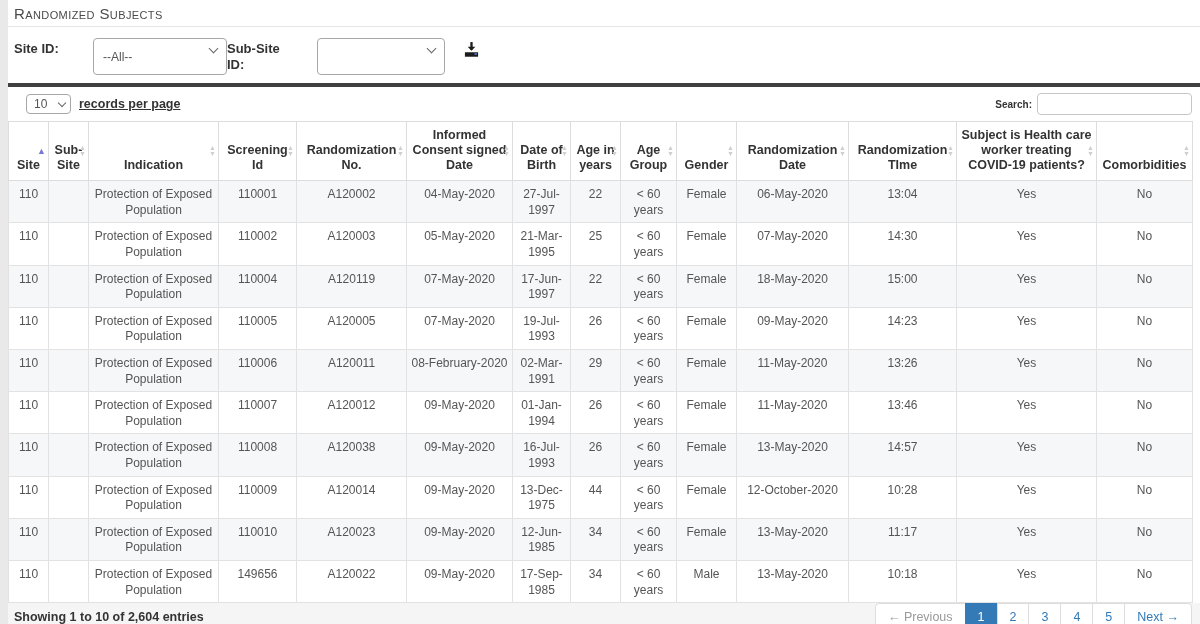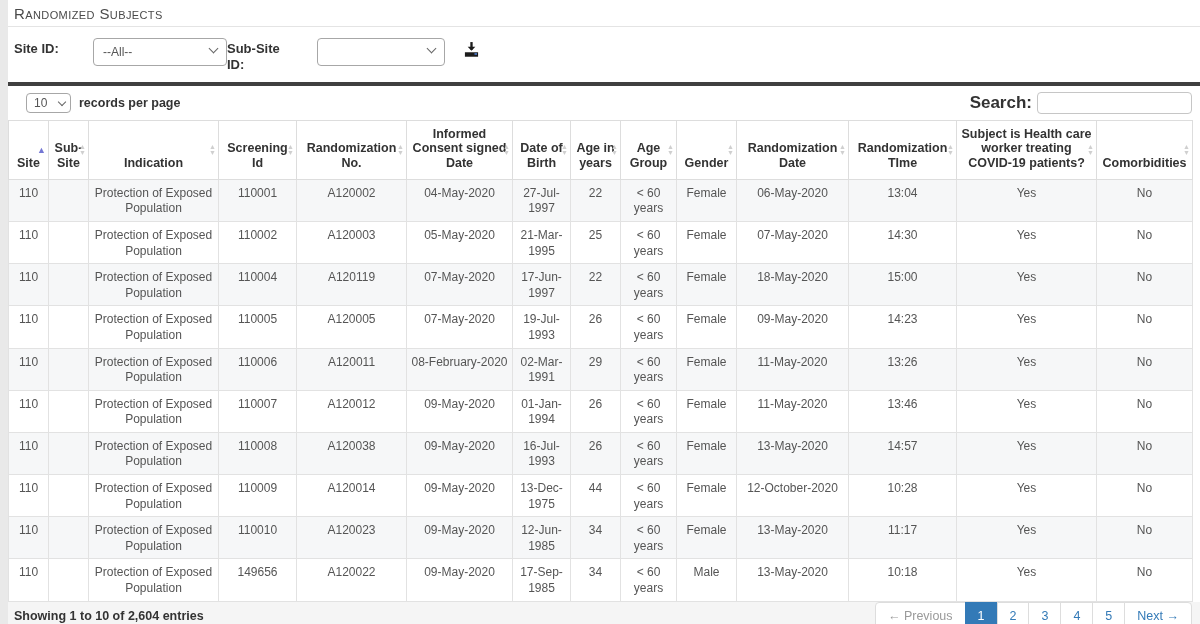--- a/index.html
+++ b/index.html
@@ -7,32 +7,32 @@
   body { background: #e9e9e9; font-family: "Liberation Sans", sans-serif; color: #333; }
   .panel { position: absolute; left: 8px; top: 0; width: 1192px; height: 624px; background: #fff; display: flex; flex-direction: column; }
 
   .title-bar { padding: 5px 8px 4px 6px; border-bottom: 1px solid #e4e4e4; }
   .title-bar h1 { font-size: 15px; font-weight: 400; color: #4a4a4a; font-variant-caps: small-caps; letter-spacing: .4px; }
 
   .filters { display: flex; align-items: flex-start; padding: 11px 8px 8px 6px; border-bottom: 4px solid #404040; }
   .flabel { font-weight: bold; font-size: 13px; color: #333; line-height: 1.25; padding-top: 3px; }
   .flabel.site { width: 79px; }
   .flabel.subsite { width: 62px; }
-  .select-box { position: relative; display: inline-flex; align-items: center; height: 28px; border: 1px solid #a7a7a7; border-radius: 4px; background: #fff; font-size: 12px; color: #555; padding: 0 22px 0 9px; cursor: pointer; }
+  .select-box { position: relative; display: inline-flex; align-items: center; height: 37px; border: 1px solid #a7a7a7; border-radius: 4px; background: #fff; font-size: 12px; color: #555; padding: 0 22px 0 9px; cursor: pointer; }
   .select-box.site-sel { width: 134px; }
   .select-box.subsite-sel { width: 128px; margin-left: 28px; }
   .chev { position: absolute; right: 9px; top: 6px; width: 7px; height: 7px; border-right: 1.5px solid #666; border-bottom: 1.5px solid #666; transform: rotate(45deg); }
   .dl-btn { margin-left: 18px; margin-top: 3px; background: none; border: none; cursor: pointer; line-height: 0; }
 
   .length-row { display: flex; align-items: center; padding: 6px 8px 6px 18px; }
   .select-box.len-sel { width: 45px; height: 20px; padding: 0 16px 0 7px; }
   .select-box.len-sel .chev { right: 5px; top: 5px; width: 6px; height: 6px; }
-  .len-label { font-weight: bold; font-size: 12.5px; margin-left: 8px; }
+  .len-label { font-weight: bold; font-size: 12.5px; margin-left: 8px; text-decoration: underline; }
   .search-wrap { margin-left: auto; display: flex; align-items: center; }
-  .search-label { font-weight: bold; font-size: 17px; margin-right: 5px; }
+  .search-label { font-weight: bold; font-size: 10px; margin-right: 5px; }
   .search-input { width: 155px; height: 22px; border: 1px solid #c6c6c6; border-radius: 4px; padding: 0 8px; font-size: 12px; font-family: "Liberation Sans", sans-serif; }
 
   table { border-collapse: collapse; table-layout: fixed; width: 1184px; }
   th { position: relative; border: 1px solid #ddd; vertical-align: bottom; text-align: center; font-size: 12.5px; font-weight: bold; color: #333; line-height: 1.18; padding: 6px 4px 8px 4px; height: 55px; }
   td { border: 1px solid #e2e2e2; vertical-align: top; text-align: center; font-size: 12px; color: #555; line-height: 1.3; padding: 6px 4px 4px 4px; height: 42px; }
   tr.odd td { background: #f6f7f8; }
   tr.even td { background: #ffffff; }
   .sorters { position: absolute; right: 2px; top: 50%; transform: translateY(-50%); display: flex; flex-direction: column; }
   .sorters i { font-style: normal; font-size: 7px; line-height: 6px; color: #cfcfcf; }
   .sorters i.on { font-size: 9px; line-height: 9px; color: #7477d4; }

